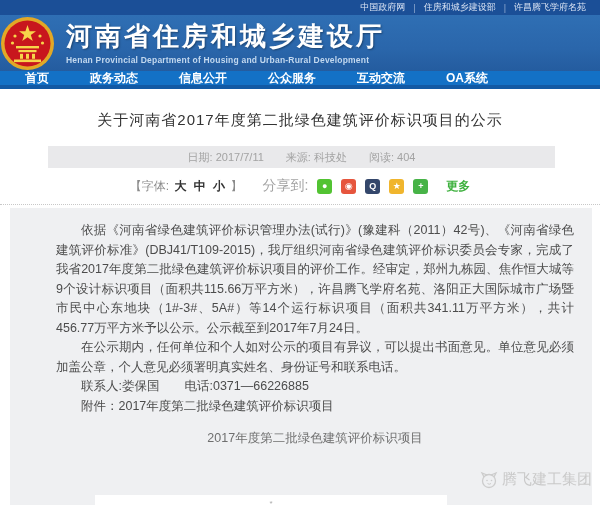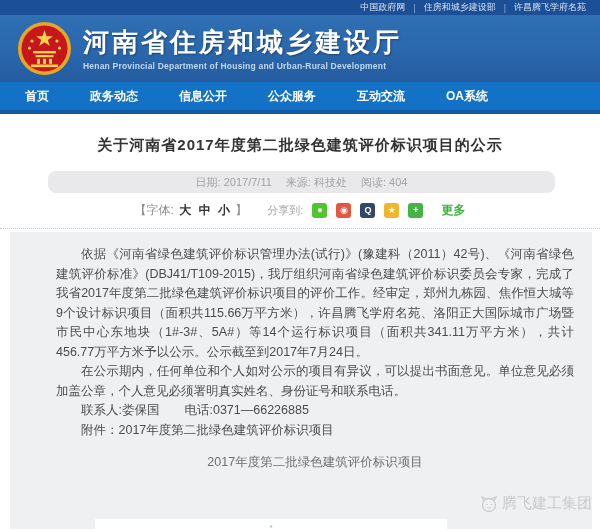--- a/index.html
+++ b/index.html
@@ -6,39 +6,39 @@
   html,body { width:600px; height:532px; }
   body { font-family:"Liberation Sans","DejaVu Sans",sans-serif; background:#fff; }
   .page { position:relative; width:600px; height:532px; overflow:hidden; background:#fff; }
 
   
   .topbar { height:15px; background:#1b4f97; display:flex; align-items:center; justify-content:flex-end; padding-right:10px; font-size:9px; color:#d9e3f3; }
   .topbar span { margin:0 4px; cursor:pointer; }
   .topbar .sep { color:#8fa9cf; cursor:default; }
 
   
-  .header { height:67px; background:linear-gradient(180deg,#2f6fb4 0%,#2a66ab 60%,#245c9f 100%); display:flex; align-items:center; padding-left:17px; }
+  .header { height:56px; background:linear-gradient(180deg,#2f6fb4 0%,#2a66ab 60%,#245c9f 100%); display:flex; align-items:center; }
   .emblem { width:55px; height:55px; flex:0 0 auto; }
   .titles { margin-left:11px; }
   .site-title { color:#ffffff; font-size:26px; font-weight:bold; letter-spacing:3px; line-height:30px; text-shadow:1px 1px 2px rgba(0,0,0,.35); }
   .site-sub { color:#c2d8ef; font-size:8.5px; font-weight:bold; margin-top:4px; letter-spacing:.2px; }
 
   
-  .nav { height:32px; background:#1371c6; border-bottom:4px solid #14ekc; border-bottom:4px solid #1259a4; display:flex; align-items:center; padding-left:25px; gap:41px; }
+  .nav { height:18px; background:#1371c6; border-bottom:4px solid #14ekc; border-bottom:4px solid #1259a4; display:flex; align-items:center; padding-left:25px; gap:41px; }
   .nav-item { color:#ffffff; font-size:12px; font-weight:bold; cursor:pointer; white-space:nowrap; }
 
   
-  .article-title { text-align:center; font-size:15px; font-weight:bold; color:#333; margin-top:22px; letter-spacing:1px; }
-  .meta-bar { margin:16px 45px 0 48px; height:22px; background:#e9e9eb; display:flex; align-items:center; justify-content:center; gap:14px; font-size:11px; color:#a3a3a3;border-radius:8px; }
+  .article-title { text-align:center; font-size:15px; font-weight:normal; color:#333; margin-top:22px; letter-spacing:1px; }
+  .meta-bar { margin:16px 45px 0 48px; height:22px; background:#e9e9eb; display:flex; align-items:center; justify-content:center; gap:22px; font-size:11px; color:#a3a3a3; }
   .meta-bar b { font-weight:normal; color:#a3a3a3; }
 
   .toolbar { margin-top:9px; display:flex; align-items:center; justify-content:center; gap:6px; font-size:12px; color:#999; }
   .fontsize-group { color:#8b8b8b;text-align:right; }
   .fs-btn { color:#333; font-weight:bold; cursor:pointer; margin:0 2px; }
-  .share-label { font-size:11px; color:#a3a3a3; margin-left:14px; }
+  .share-label { font-size:14px; color:#a3a3a3; margin-left:14px; }
   .share-icon { width:15px; height:15px; border-radius:3px; display:inline-flex; align-items:center; justify-content:center; color:#fff; font-size:9px; font-weight:bold; cursor:pointer; margin-left:3px; line-height:1; }
   .share-more { color:#3db03d; font-weight:bold; font-size:12px; margin-left:12px; cursor:pointer; }
 
   .dotted-sep { border:none; border-top:1px dotted #c8c8c8; margin-top:9px; }
 
   
   .article-body { position:relative; margin:3px 8px 0 10px; background:#eff0f2; height:297px; padding:13px 18px 0 46px; font-size:12.5px; color:#4c4c4c; }
   .article-body p { text-indent:2em; line-height:19.5px; text-align:justify; }
   .sign-date { text-align:right; margin-top:16px; line-height:19px; color:#4c4c4c; }
   .attach-title { text-align:center; margin-top:14px; color:#6f6f6f; }

